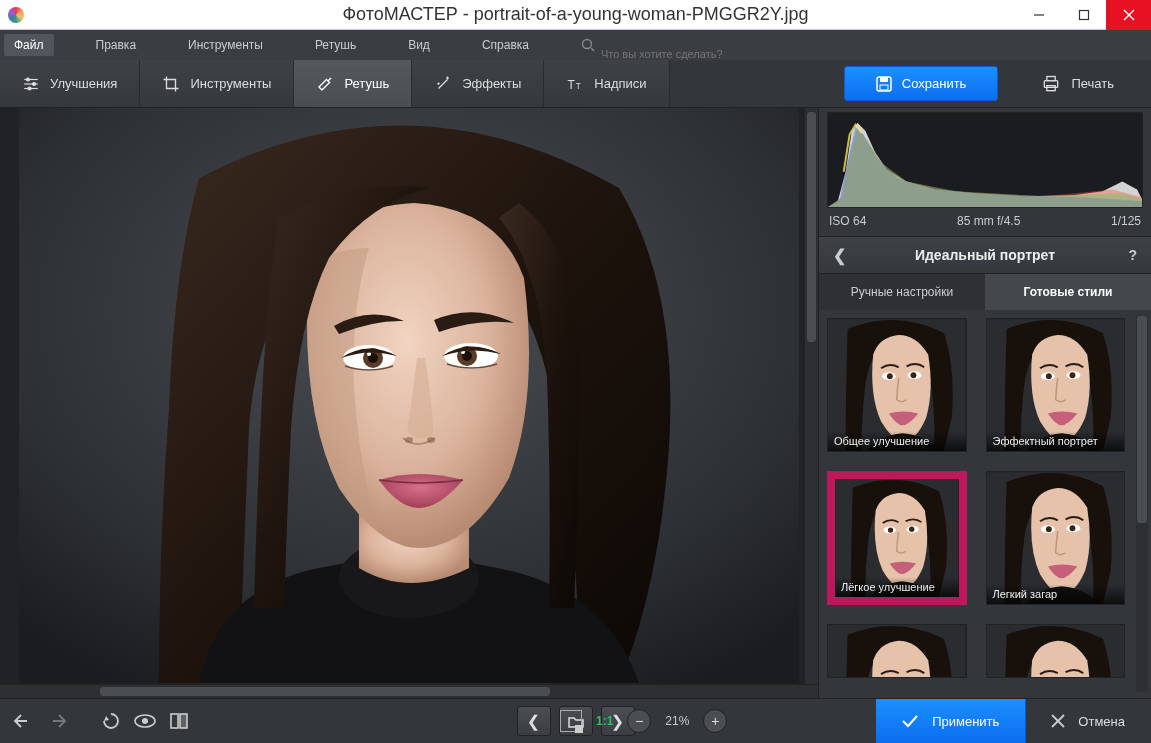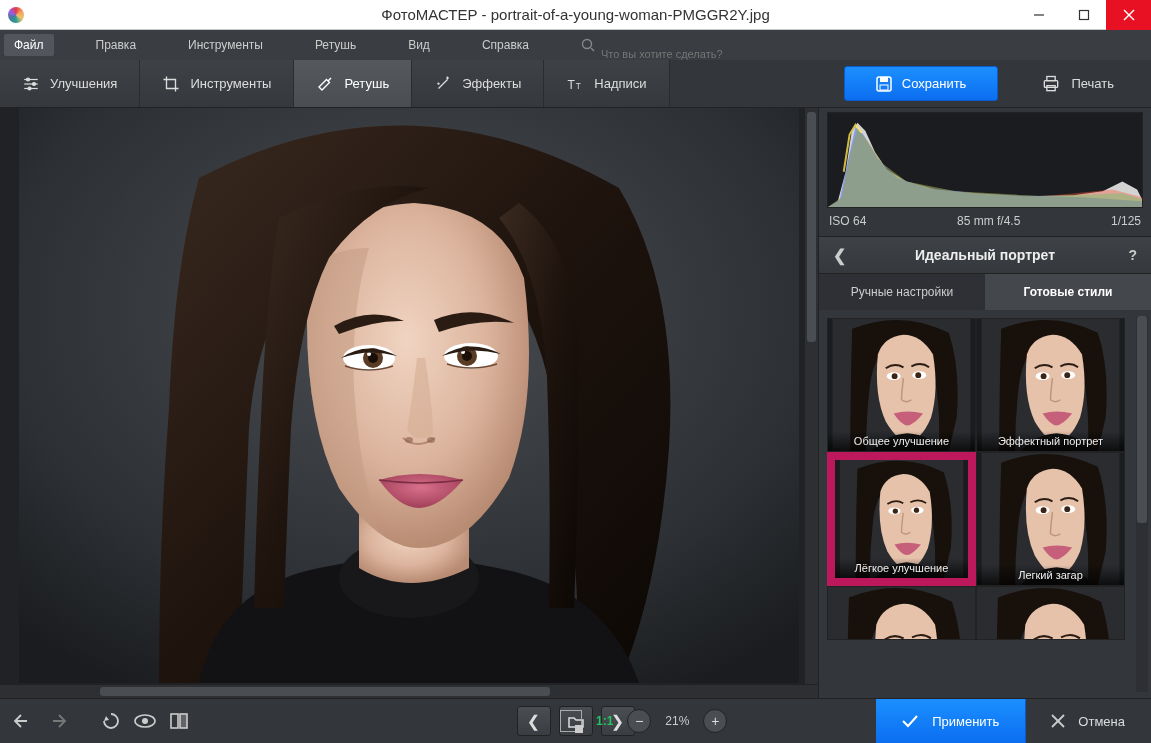--- a/index.html
+++ b/index.html
@@ -1,19 +1,19 @@
 <!DOCTYPE html>
 <html><head>
 <meta charset="utf-8">
 <style>
   * { box-sizing: border-box; margin: 0; padding: 0; font-family: "Segoe UI", Arial, sans-serif; user-select: none; }
   html, body { width: 1151px; height: 743px; background: #2b2e33; overflow: hidden; }
   .titlebar { height: 30px; background: #ffffff; display: flex; align-items: center; position: relative; border-bottom: 1px solid #c8c8c8; }
   .titlebar .app-logo { width: 16px; height: 16px; margin-left: 8px; border-radius: 50%; background: conic-gradient(#e63946,#f4a261,#e9c46a,#2a9d8f,#457b9d,#9b5de5,#e63946); }
-  .titlebar .title { position: absolute; left: 50%; transform: translateX(-50%); font-size: 15px; color: #333; text-align: right; }
+  .titlebar .title { position: absolute; left: 50%; transform: translateX(-50%); font-size: 18px; color: #333; text-align: right; }
   .winbtns { position: absolute; right: 0; top: 0; height: 30px; display: flex; }
   .winbtn { width: 45px; height: 100%; display: flex; align-items: center; justify-content: center; font-size: 12px; color: #333; }
   .winbtn.close { background: #e81123; color: #fff; }
 
   .menubar { height: 30px; background: #3a3d42; display: flex; align-items: center; padding: 0 4px; color: #ccc; font-size: 12px; gap: 32px; }
   .menubar .mi { padding: 4px 10px; border-radius: 2px; }
   .menubar .mi.active { background: #52565c; color: #fff; }
   .menubar .search-wrap { display: flex; align-items: center; margin-left: 10px; color: #888; }
   .menubar .search-wrap svg { margin-right: 6px; }
   .menubar input { background: transparent; border: none; color: #e5e5e5; font-size: 11px; width: 200px; outline: none; margin-top: 18px; }
@@ -45,21 +45,21 @@
   .panel-title .back { position: absolute; left: 14px; color: #ccc; font-size: 16px; }
   .panel-title .help { position: absolute; right: 14px; color: #ccc; font-size: 14px; font-weight: 700; }
 
   .subtabs { display: flex; height: 36px; }
   .subtabs .st { flex: 1; display: flex; align-items: center; justify-content: center; color: #ccc; font-size: 12px; background: #2e3035; }
   .subtabs .st.active { background: #44474c; color: #fff; font-weight: 600; }
 
   .presets { flex: 1; overflow: hidden; position: relative; padding: 8px; }
   .presets .pscroll { position: absolute; right: 3px; top: 6px; bottom: 6px; width: 12px; background: #2d2f33; border-radius: 3px; }
   .presets .pscroll .thumb { position: absolute; left: 1px; right: 1px; top: 0; height: 55%; background: #4a4d52; border-radius: 3px; }
-  .preset-grid { display: grid; grid-template-columns: 1fr 1fr; gap: 0; padding-right: 18px; text-align: center; }
+  .preset-grid { display: grid; grid-template-columns: 1fr 1fr; gap: 19px; padding-right: 18px; }
   .preset { position: relative; height: 134px; border: 1px solid #222; background: #1a1c1f; overflow: hidden; }
   .preset.selected { border: 8px solid #be185d; }
   .preset .thumb-img { width: 100%; height: 100%; }
   .preset .caption { position: absolute; left: 0; right: 0; bottom: 0; padding: 4px 6px; color: #eee; font-size: 11px; background: linear-gradient(transparent, rgba(0,0,0,.7)); }
 
   .reset-row { text-align: center; padding: 6px 0 10px 0; }
   .reset-row a { color: #d0d3d8; font-size: 12px; text-decoration: underline; }
 
   .bottombar { position: absolute; left: 0; right: 0; bottom: 0; height: 45px; background: #33363b; display: flex; align-items: center; border-top: 1px solid #222; }
   .bb-group { display: flex; align-items: center; gap: 12px; padding: 0 12px; }

